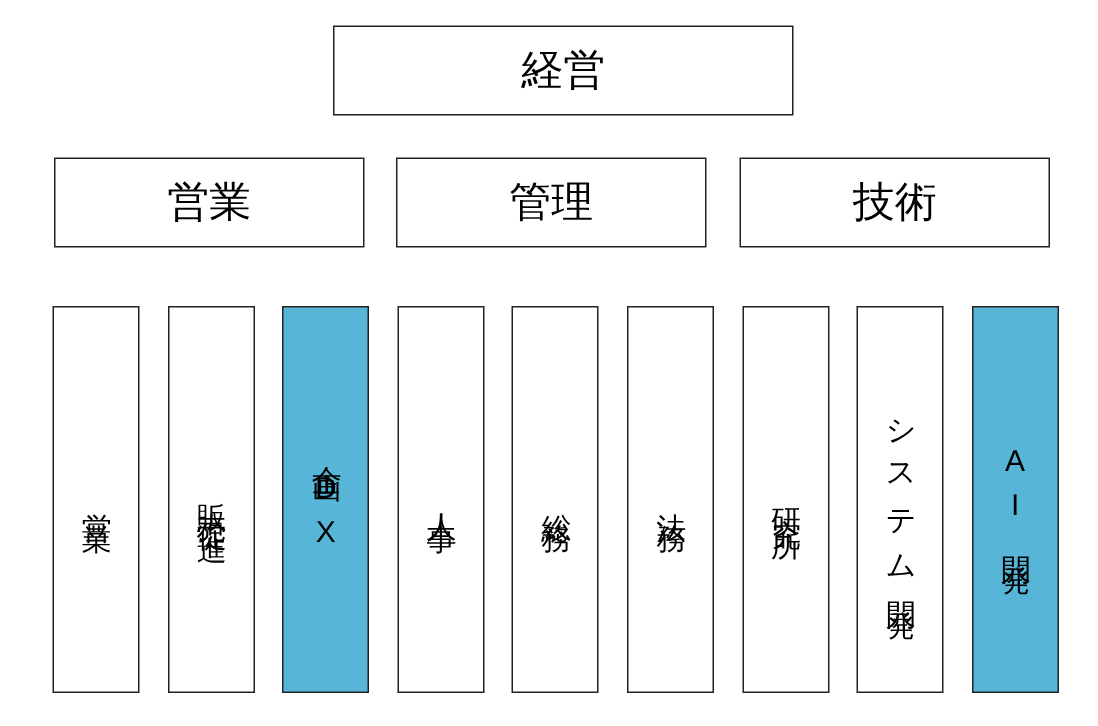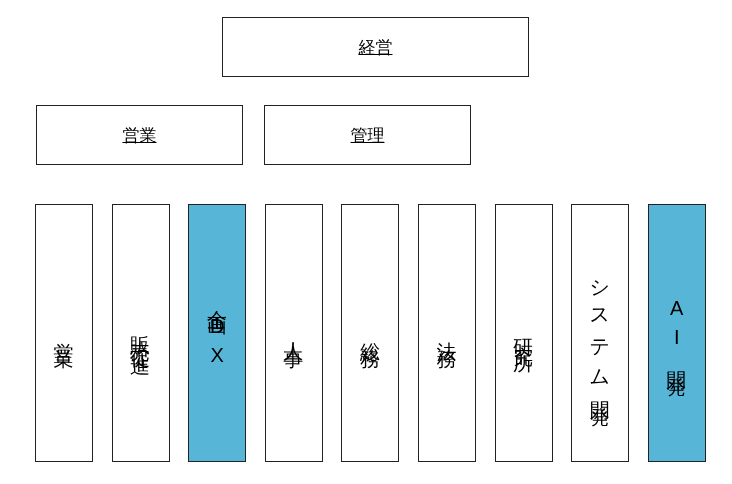--- a/index.html
+++ b/index.html
@@ -17,23 +17,22 @@
     overflow: hidden;
   }
   .node {
     position: absolute;
     box-sizing: border-box;
     border: 1.5px solid #222222;
     background: #ffffff;
     display: flex;
     align-items: center;
     justify-content: center;
-    font-size: 17px;
+    font-size: 28px;
     color: #000000;
-    text-decoration: underline;
   }
   .node-root {
     left: 222px; top: 17px;
     width: 307px; height: 60px;
   }
   .node-l2 {
     top: 105px;
     width: 207px; height: 60px;
   }
   .l2-0 { left: 36px; }
@@ -75,20 +74,23 @@
   <div class="node node-root">
     <span class="hlabel">経営</span>
   </div>
 
   <div class="node node-l2 l2-0">
     <span class="hlabel">営業</span>
   </div>
   <div class="node node-l2 l2-1">
     <span class="hlabel">管理</span>
   </div>
+  <div class="node node-l2 l2-2">
+    <span class="hlabel">技術</span>
+  </div>
 
   <div class="row3">
     <div class="node-l3">
       <span class="vtext">営業</span>
     </div>
     <div class="node-l3">
       <span class="vtext">販売促進</span>
     </div>
     <div class="node-l3" style="background: rgb(87, 182, 216);">
       <span class="vtext">企画・DX</span>

